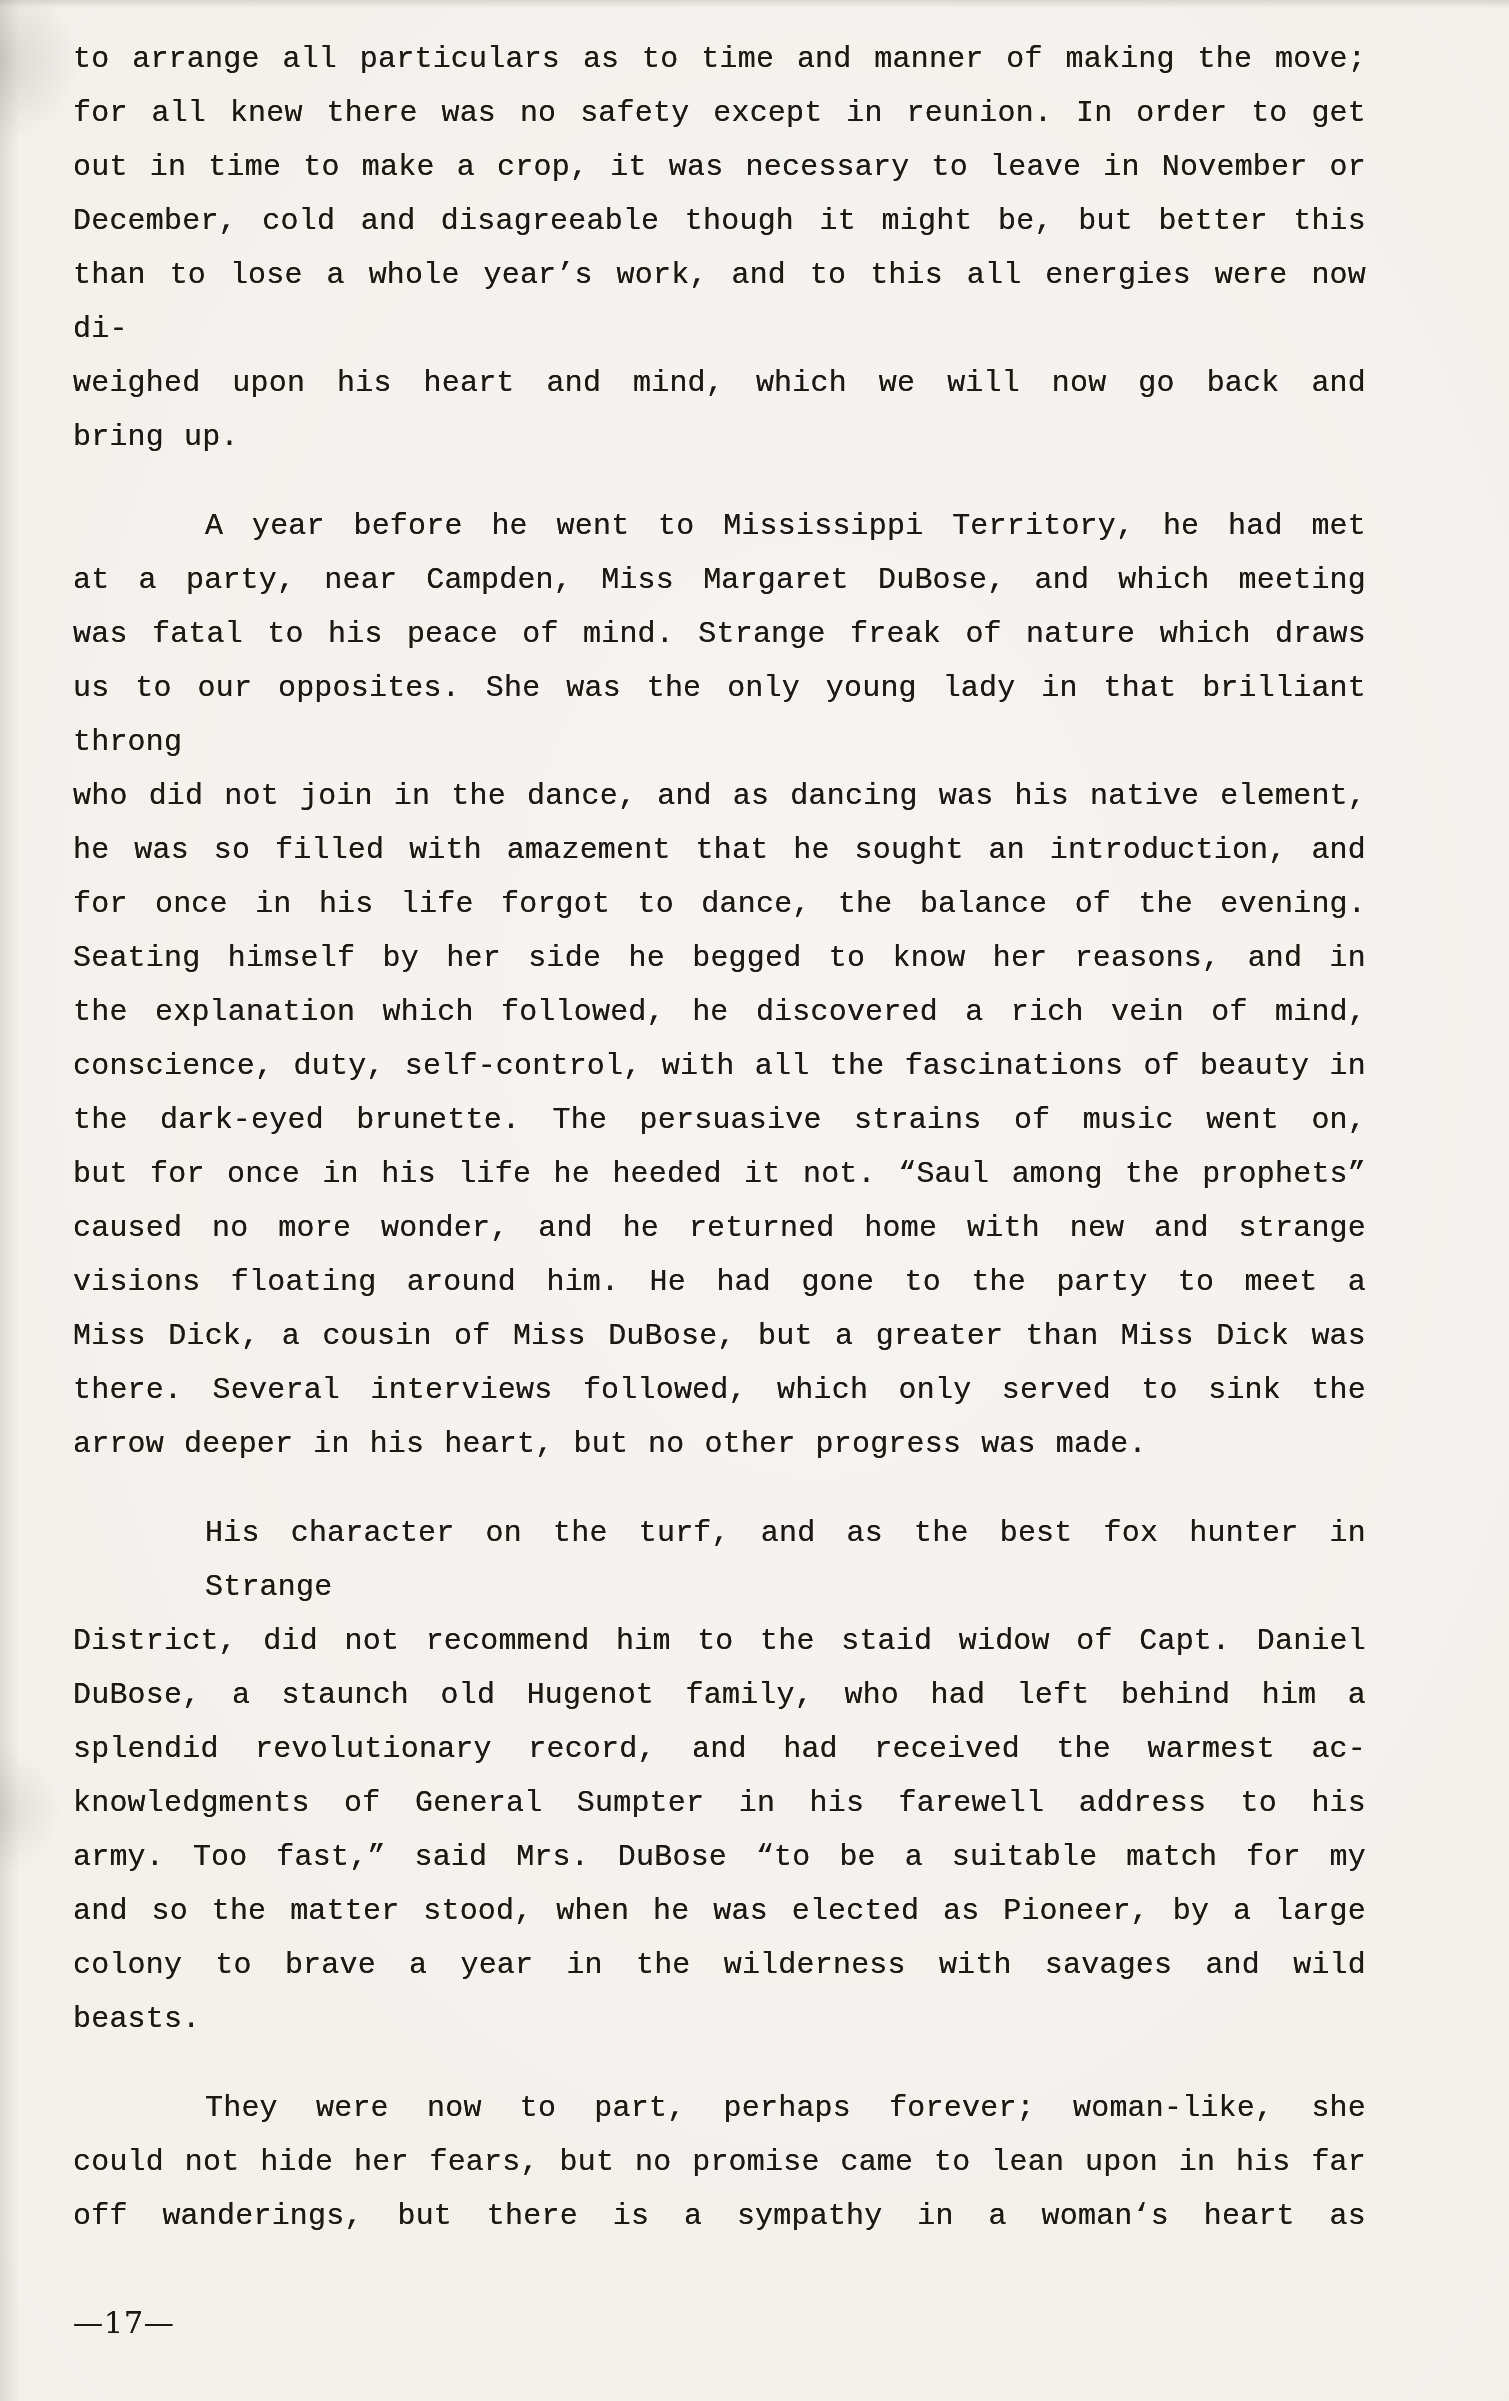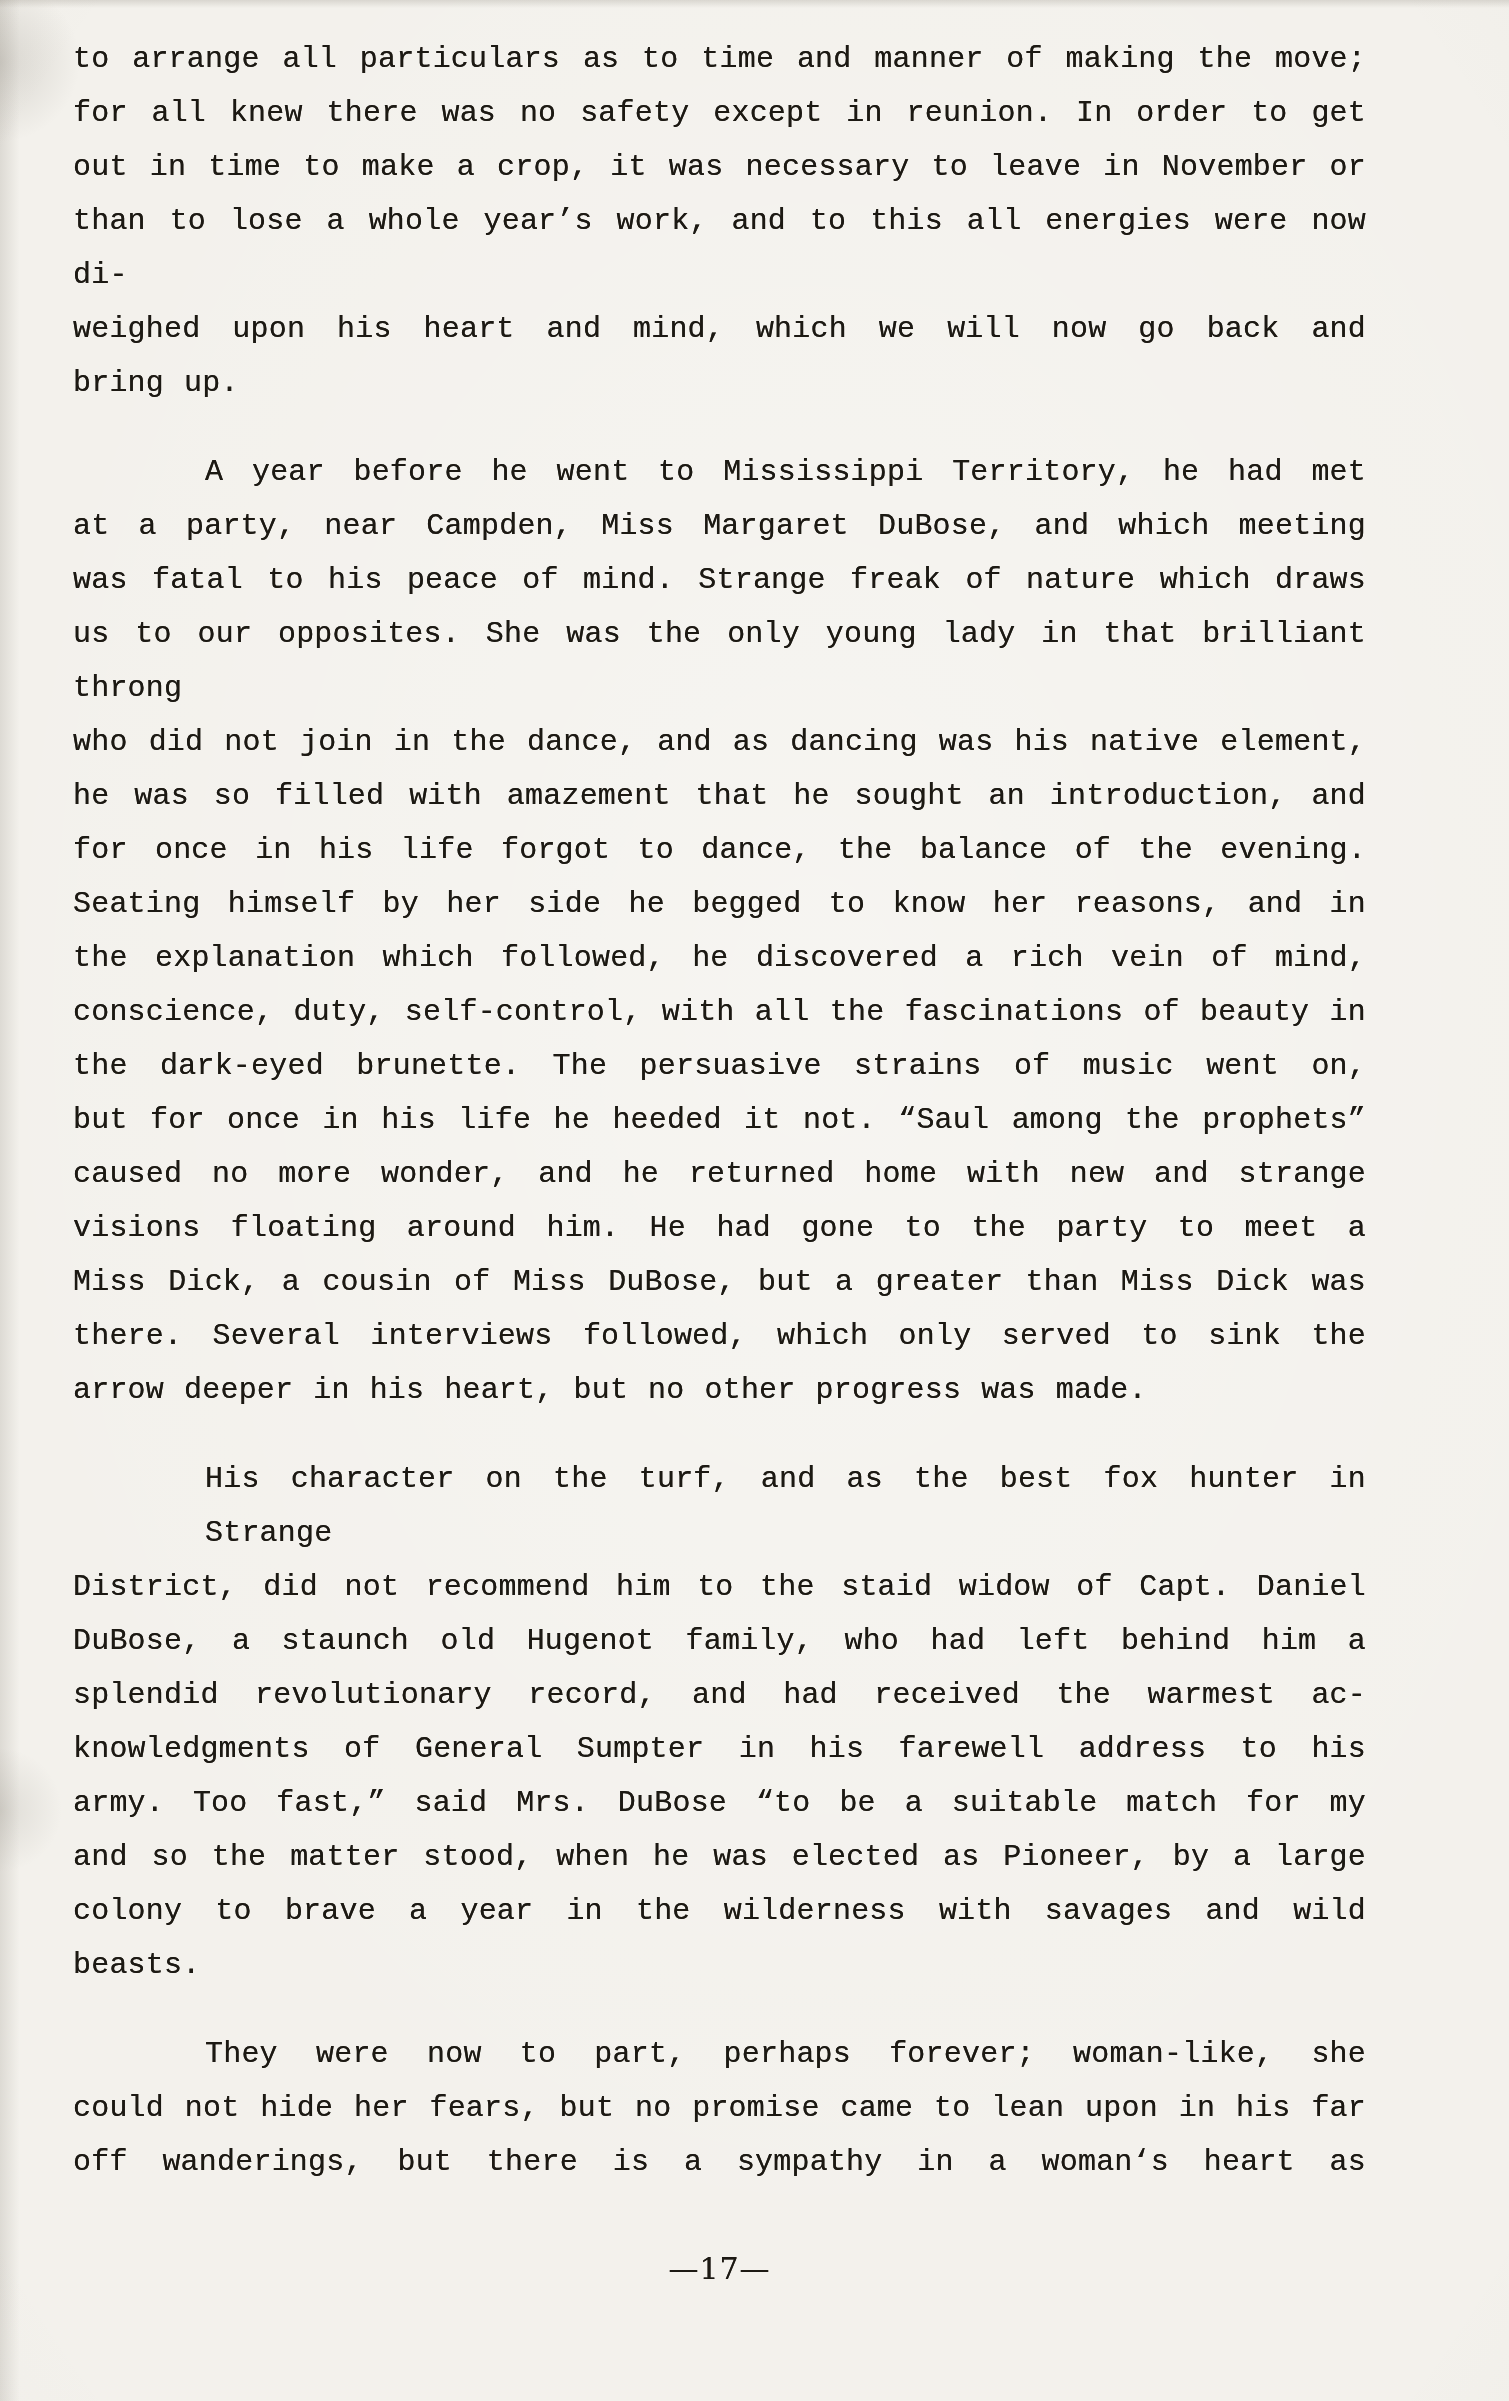--- a/index.html
+++ b/index.html
@@ -51,34 +51,35 @@
     text-align-last: left;
   }
   .line.indent {
     padding-left: 132px;
   }
 
   .page-number {
     margin-top: 62px;
     font-size: 30px;
     line-height: 36px;
-    text-align: center;
+    text-align: left;
     text-shadow: 0 0 0.5px rgba(28,25,19,0.85);
     letter-spacing: 0.9px;
   }
 </style>
 </head>
 <body>
 
 <div class="text-block">
 
 <div class="paragraph">
       <div class="line">to arrange all particulars as to time and manner of making the move;</div>
       <div class="line">for all knew there was no safety except in reunion.  In order to get</div>
       <div class="line">out in time to make a crop, it was necessary to leave in November or</div>
+      <div class="line">December, cold and disagreeable though it might be, but better this</div>
       <div class="line">than to lose a whole year’s work, and to this all energies were now di-</div>
       <div class="line">weighed upon his heart and mind, which we will now go back and</div>
       <div class="line no-justify">bring up.</div>
     </div>
     <div class="paragraph">
       <div class="line indent">A year before he went to Mississippi Territory, he had met</div>
       <div class="line">at a party, near Campden, Miss Margaret DuBose, and which meeting</div>
       <div class="line">was fatal to his peace of mind.  Strange freak of nature which draws</div>
       <div class="line">us to our opposites.  She was the only young lady in that brilliant throng</div>
       <div class="line">who did not join in the dance, and as dancing was his native element,</div>

